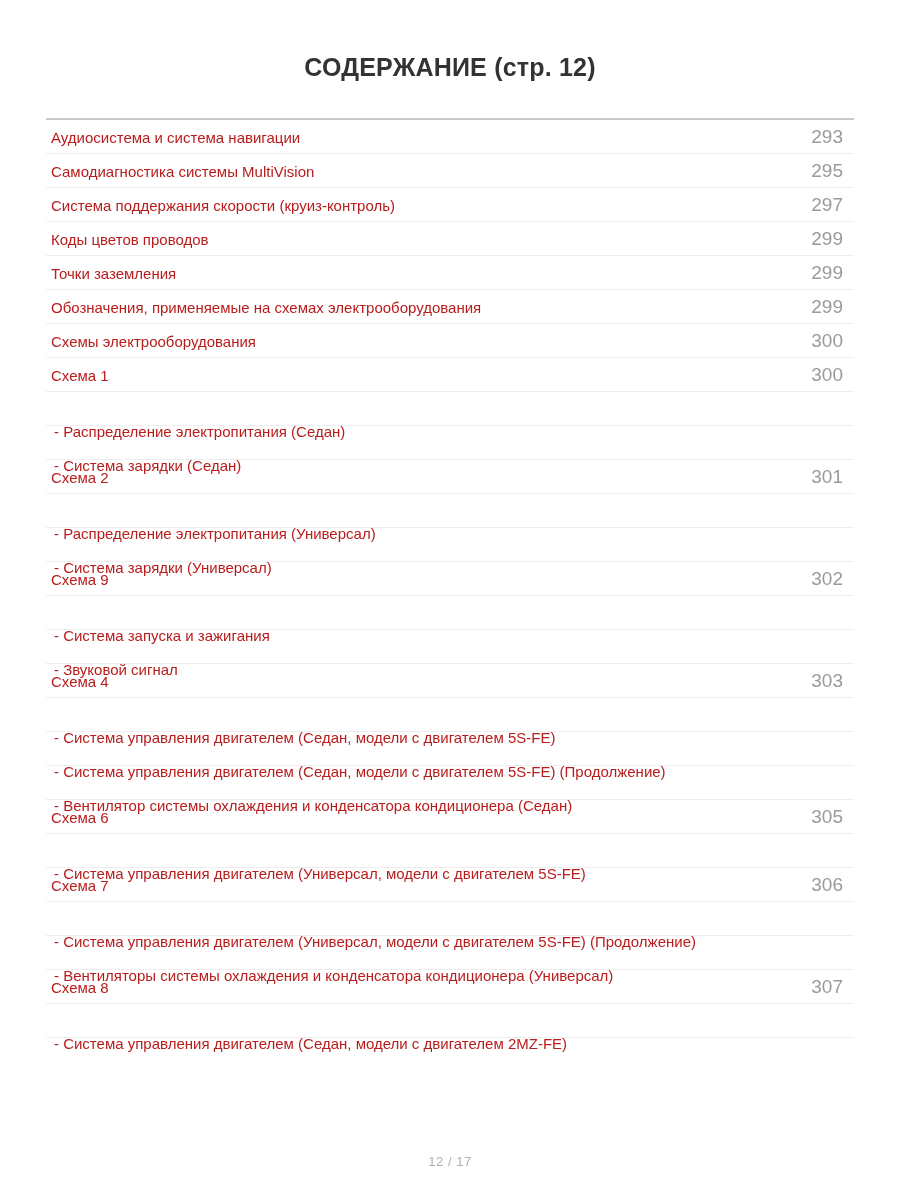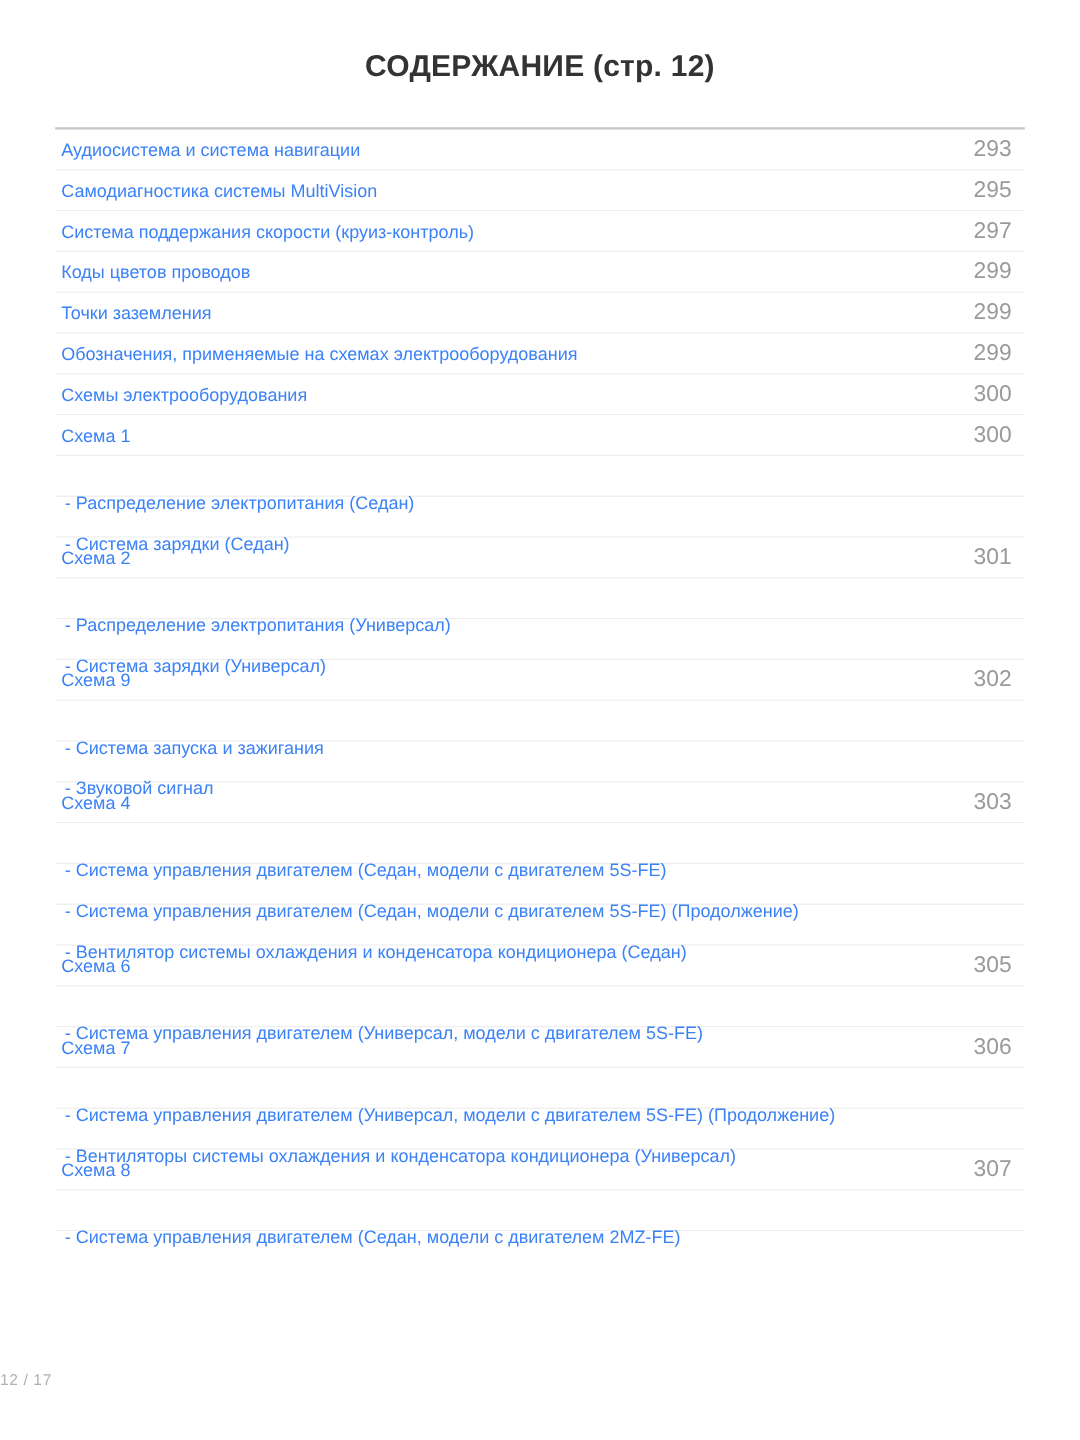--- a/index.html
+++ b/index.html
@@ -24,21 +24,21 @@
     box-sizing: border-box;
     position: relative;
   }
 
   .page-title {
     text-align: center;
     font-size: 25px;
     font-weight: bold;
     color: #333333;
     letter-spacing: 0.2px;
-    margin: 0;
+    margin: 12px;
     padding-top: 41px;
     line-height: 1.15;
   }
 
   .title-rule {
     width: 808px;
     height: 2px;
     background: #c9c9c9;
     margin: 36px auto 0 auto;
   }
@@ -58,21 +58,21 @@
     border-bottom: 1px solid #eeeeee;
     padding: 0;
   }
 
   .toc-row:first-child {
     padding-top: 0;
   }
 
   .toc-label {
     font-size: 15px;
-    color: #3b82f6;
+    color: #b91c1c;
     line-height: 34px;
     white-space: nowrap;
     overflow: hidden;
     text-overflow: ellipsis;
     padding-left: 5px;
   }
 
   .toc-row.sub .toc-label {
     padding-left: 8px;
     margin-top: 23px;
@@ -90,20 +90,21 @@
 
   .toc-page.empty {
     visibility: hidden;
   }
 
   .page-footer {
     position: absolute;
     left: 0;
     right: 0;
     top: 1142px;
+    text-align: center;
     font-size: 13px;
     color: #b0b0b0;
     letter-spacing: 0.5px;
   }
 </style>
 </head>
 <body>
 
 <div class="page">
 

